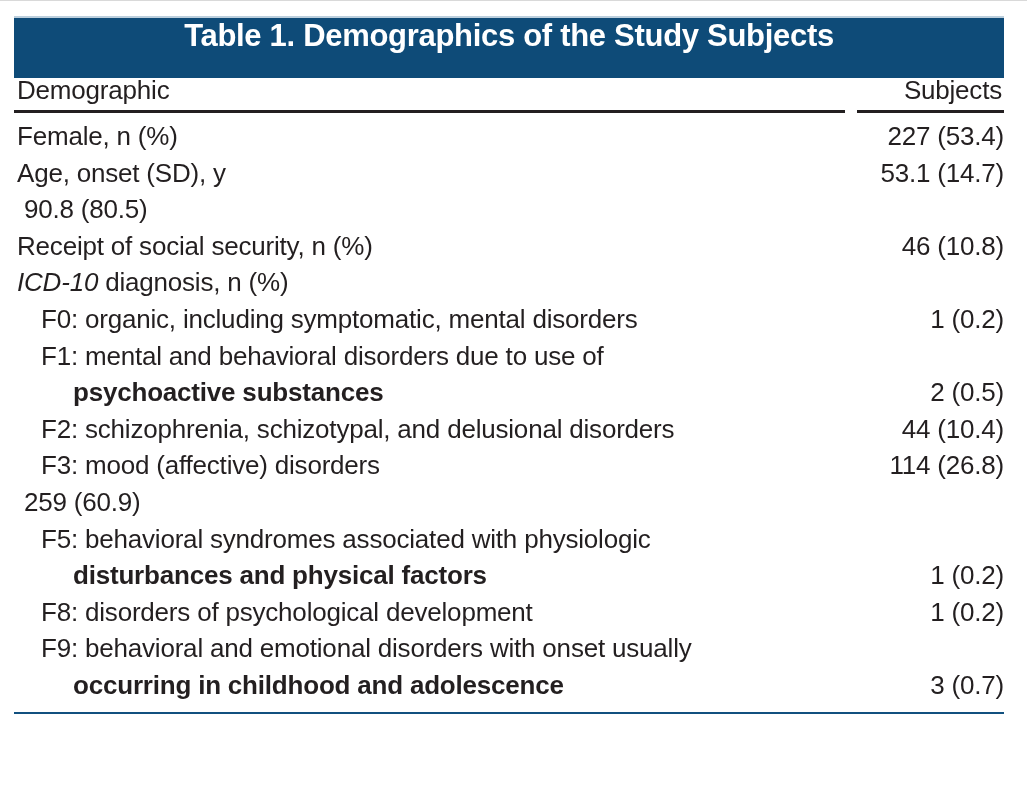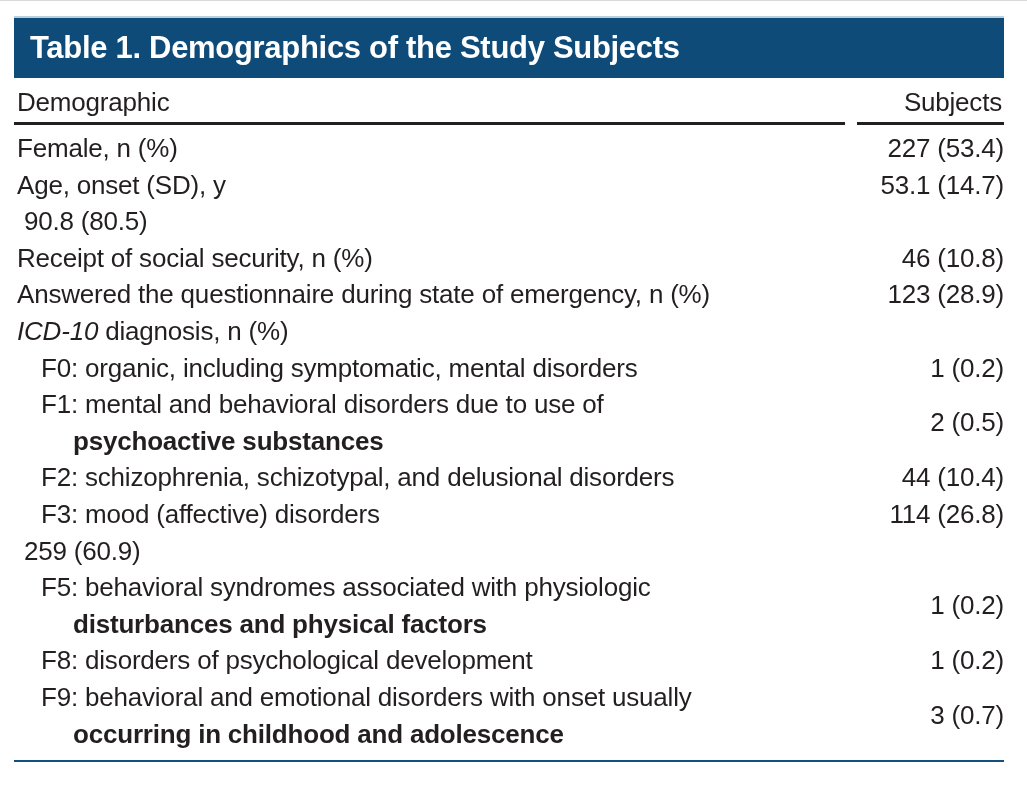--- a/index.html
+++ b/index.html
@@ -28,48 +28,49 @@
     background:var(--header-bar);
     border-top:2px solid var(--bar-top-edge);
     height:62px;
     display:flex;
     align-items:center;
     padding:0 16px;
     color:#ffffff;
     font-size:31px;
     letter-spacing:-0.3px;
     white-space:nowrap;
+    flex-direction:column;
   }
   .t-main{font-weight:bold;}
   .t-suffix{font-weight:normal;}
   .colheader{
     display:flex;
     justify-content:space-between;
     align-items:flex-end;
-    height:44px;
+    height:32px;
     padding:0 2px 4px 3px;
     font-size:26px;
     letter-spacing:-0.2px;
   }
   .thickrule{
     display:flex;
     height:3px;
   }
   .tr-left{flex:1;background:var(--rule);}
   .tr-gap{width:12px;background:transparent;}
   .tr-right{width:147px;background:var(--rule);}
   .tbody{
     padding-top:5px;
     font-size:26px;
     letter-spacing:-0.2px;
     line-height:36.6px;
   }
   .row{
     display:flex;
-    align-items:center;
+    align-items:flex-end;
   }
   .row .label{flex:1;padding-left:3px;}
   .row.indent-1 .label{padding-left:27px;}
   .lbl-wrap{padding-left:32px;font-weight:bold;}
   .lbl-italic{font-style:italic;margin-top:12px;}
   .row .value{
     white-space:nowrap;
     text-align:right;
     padding-left:10px;
   }
@@ -122,27 +123,20 @@
   </div>
 
   <div class="row">
     <div class="label">
       <span class="lbl-italic"></span><span class="lbl-text">Receipt of social security, n (%)</span>
       
     </div>
     <div class="value">46 (10.8)</div>
   </div>
 
-  <div class="row">
-    <div class="label">
-      <span class="lbl-italic"></span><span class="lbl-text">Answered the questionnaire during state of emergency, n (%)</span>
-      
-    </div>
-    <div class="value">123 (28.9)</div>
-  </div>
 
   <div class="row">
     <div class="label">
       <span class="lbl-italic">ICD-10</span><span class="lbl-text"> diagnosis, n (%)</span>
       
     </div>
     <div class="value"></div>
   </div>
 
   <div class="row indent-1">

